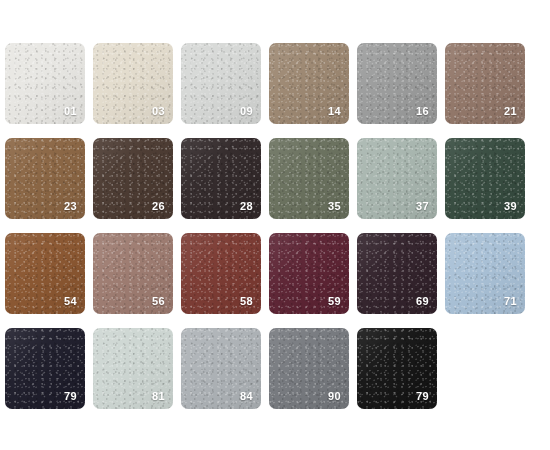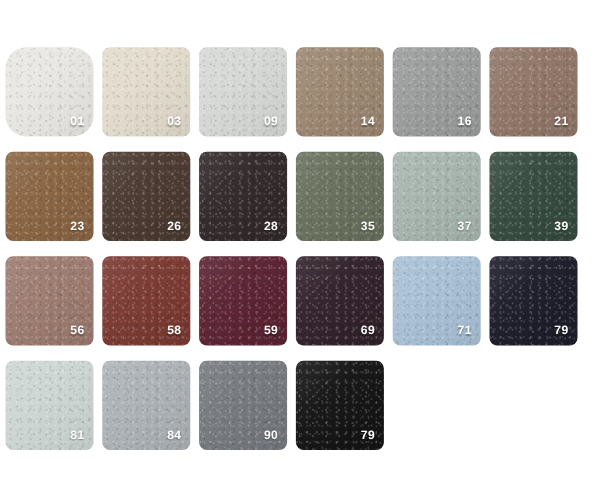--- a/index.html
+++ b/index.html
@@ -75,21 +75,21 @@
     font-weight: bold;
     letter-spacing: 0.4px;
     line-height: 1;
     text-shadow: 0 1px 1.5px rgba(0,0,0,0.35);
   }
 </style>
 </head>
 <body>
 
 <div id="swatch-grid">
-    <div class="swatch" style="background-color: rgb(232, 231, 227); border-radius: 19px;">
+    <div class="swatch" style="background-color: rgb(232, 231, 227);">
       <div class="texture"></div>
       <div class="sheen"></div>
       <span class="swatch-code" style="color: rgb(255, 255, 255);">01</span>
     </div>
     <div class="swatch" style="background-color: rgb(227, 220, 205);">
       <div class="texture"></div>
       <div class="sheen"></div>
       <span class="swatch-code" style="color: rgb(255, 255, 255);">03</span>
     </div>
     <div class="swatch" style="background-color: rgb(214, 216, 214);">
@@ -135,20 +135,25 @@
     <div class="swatch" style="background-color: rgb(167, 181, 174);">
       <div class="texture"></div>
       <div class="sheen"></div>
       <span class="swatch-code" style="color: rgb(255, 255, 255);">37</span>
     </div>
     <div class="swatch" style="background-color: rgb(54, 75, 63);">
       <div class="texture"></div>
       <div class="sheen"></div>
       <span class="swatch-code" style="color: rgb(255, 255, 255);">39</span>
     </div>
+    <div class="swatch" style="background-color: rgb(138, 86, 48);">
+      <div class="texture"></div>
+      <div class="sheen"></div>
+      <span class="swatch-code" style="color: rgb(255, 255, 255);">54</span>
+    </div>
     <div class="swatch" style="background-color: rgb(157, 123, 112);">
       <div class="texture"></div>
       <div class="sheen"></div>
       <span class="swatch-code" style="color: rgb(255, 255, 255);">56</span>
     </div>
     <div class="swatch" style="background-color: rgb(123, 58, 50);">
       <div class="texture"></div>
       <div class="sheen"></div>
       <span class="swatch-code" style="color: rgb(255, 255, 255); text-align: center;">58</span>
     </div>

